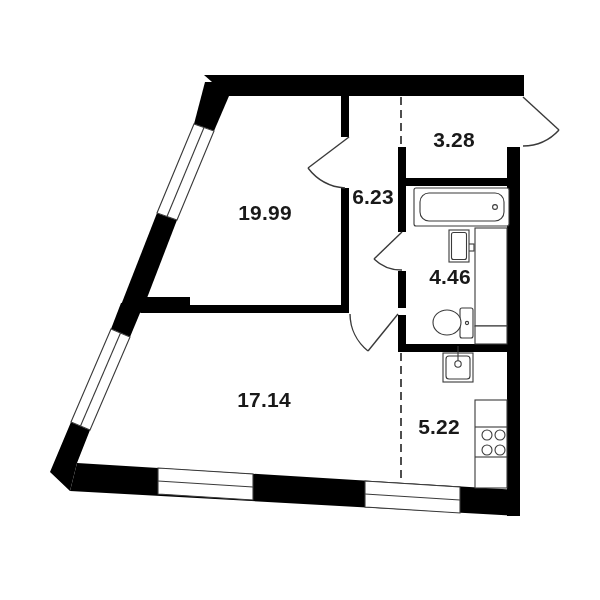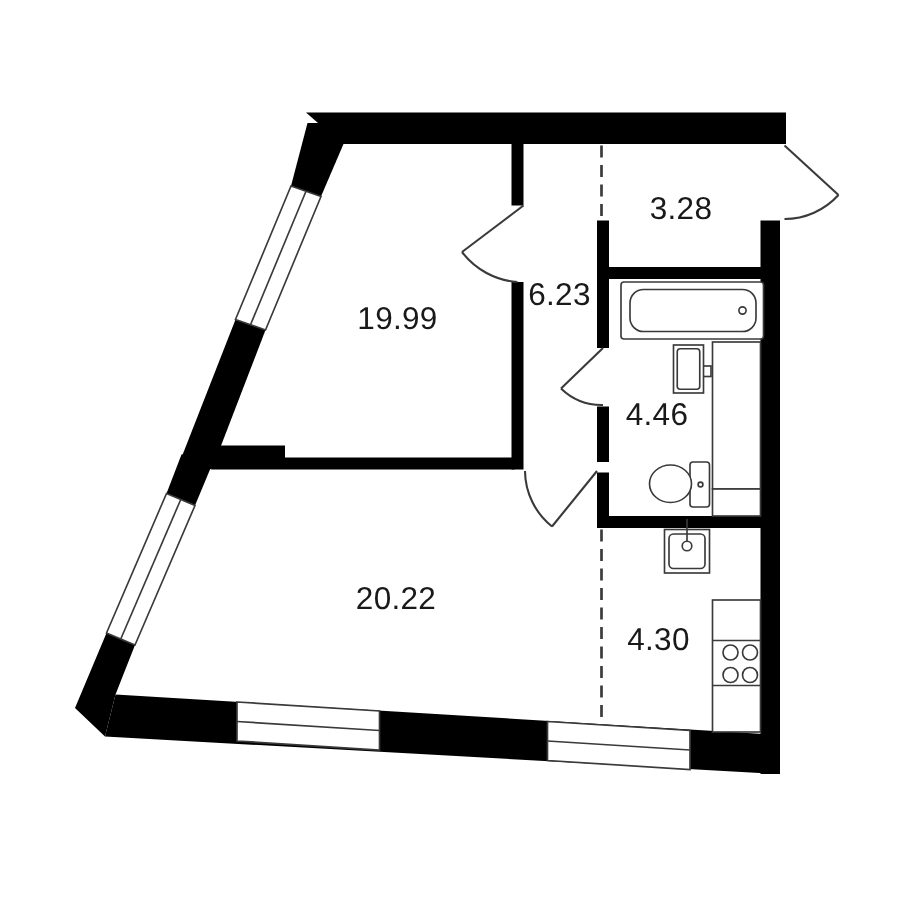--- a/index.html
+++ b/index.html
@@ -15,21 +15,21 @@
   svg{position:absolute;left:0;top:0;}
   .wall{fill:var(--walls);stroke:none;}
   .win{fill:var(--background);stroke:var(--lines);stroke-width:1.1;}
   .thin{fill:var(--background);stroke:var(--lines);stroke-width:1.1;}
   .thin-nofill{fill:none;stroke:var(--lines);stroke-width:1.1;}
   .door-line{fill:none;stroke:var(--lines);stroke-width:1.4;}
   .swing{fill:var(--background);stroke:none;}
   .dash{fill:none;stroke:var(--dashed);stroke-width:1.8;stroke-dasharray:8 5;}
   .room-label{
     position:absolute;transform:translate(-50%,-50%);
-    font-size:21px;font-weight:400;letter-spacing:.2px;color:var(--label-text);
+    font-size:21px;font-weight:700;letter-spacing:.2px;color:var(--label-text);
     white-space:nowrap;
   }
 </style>
 </head>
 <body>
 
 <div id="plan-stage">
   <svg width="600" height="600" viewBox="0 0 600 600">
 
     <g>
@@ -143,16 +143,16 @@
         <circle class="thin-nofill" cx="500" cy="435" r="5"></circle>
         <circle class="thin-nofill" cx="487" cy="450" r="5"></circle>
         <circle class="thin-nofill" cx="500" cy="450" r="5"></circle>
       </g>
     </g>
   </svg>
 
   <div class="room-label" style="left:265px;top:213px">19.99</div>
   <div class="room-label" style="left:373px;top:197px">6.23</div>
   <div class="room-label" style="left:454px;top:140px">3.28</div>
-  <div class="room-label" style="left:438px;top:277px">4.46</div>
-  <div class="room-label" style="left:264px;top:400px">20.22</div>
-  <div class="room-label" style="left:439px;top:427px">4.30</div>
+  <div class="room-label" style="left:450px;top:277px">4.46</div>
+  <div class="room-label" style="left:264px;top:400px">17.14</div>
+  <div class="room-label" style="left:439px;top:427px">5.22</div>
 </div>
 
 </body></html>

